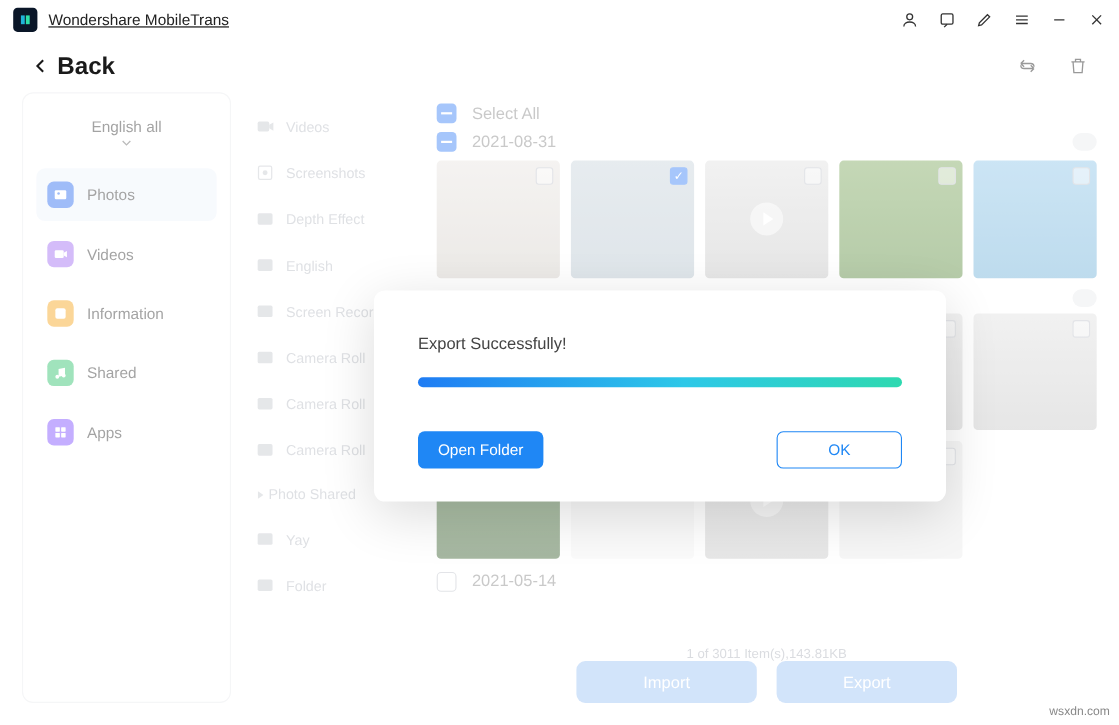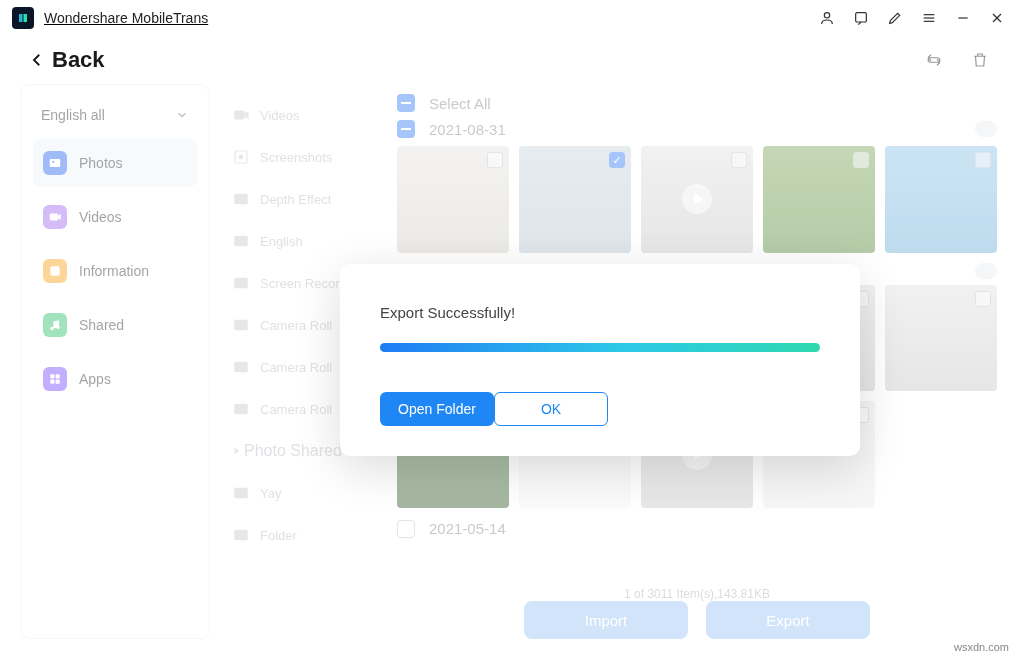--- a/index.html
+++ b/index.html
@@ -15,37 +15,37 @@
     .header { height: 48px; display: flex; align-items: center; padding: 0 28px; }
     .back-group { display: flex; align-items: center; gap: 6px; cursor: pointer; }
     .back-group svg { width: 18px; height: 18px; }
     .back-text { font-size: 22px; font-weight: 700; color: #1a1a1a; }
     .header-right { margin-left: auto; display: flex; gap: 28px; color: #888; }
     .header-right svg { width: 18px; height: 18px; cursor: pointer; }
     
     .content { display: flex; height: calc(100% - 84px); padding: 0 20px 20px 20px; gap: 0; }
     
     .sidebar-primary { width: 190px; background: #fff; border: 1px solid #e8eaed; border-radius: 10px; padding: 12px; }
-    .lang-select { display: flex; align-items: center; justify-content: space-between; padding: 10px 8px 16px; font-size: 14px; color: #333; cursor: pointer; }
+    .lang-select { display: flex; align-items: center; justify-content: space-between; padding: 10px 8px 16px; font-size: 14px; color: #333; cursor: pointer; flex-direction: column; }
     .lang-select svg { width: 14px; height: 14px; }
     .nav-item { display: flex; align-items: center; gap: 12px; padding: 12px 10px; border-radius: 8px; cursor: pointer; margin-bottom: 6px; }
     .nav-item.active { background: #eef3fb; }
     .nav-icon { width: 24px; height: 24px; border-radius: 6px; display: flex; align-items: center; justify-content: center; }
     .nav-icon svg { width: 14px; height: 14px; fill: #fff; }
     .nav-label { font-size: 14px; color: #333; }
     .ic-blue { background: #2a6af0; }
     .ic-purple { background: #a16cf2; }
     .ic-orange { background: #f6a51c; }
     .ic-green { background: #2dc26b; }
     .ic-violet { background: #7c4dff; }
     
     .sidebar-secondary { width: 175px; padding: 10px 0 10px 14px; }
     .sec-item { display: flex; align-items: center; gap: 10px; padding: 12px 8px; font-size: 13px; color: #b8bcc4; cursor: pointer; }
     .sec-item svg { width: 18px; height: 18px; fill: #c6c9cf; }
-    .sec-head { display: flex; align-items: center; gap: 2px; padding: 12px 8px; font-size: 16px; color: #b8bcc4; }
+    .sec-head { display: flex; align-items: center; gap: 2px; padding: 12px 8px; font-size: 13px; color: #b8bcc4; }
     .sec-head svg { width: 10px; height: 10px; fill: #c6c9cf; }
     
     .main { flex: 1; padding: 6px 0 0 12px; display: flex; flex-direction: column; }
     .sel-row { display: flex; align-items: center; gap: 14px; padding: 4px 0; }
     .chk-partial { width: 18px; height: 18px; background: #3b82f6; border-radius: 4px; display: flex; align-items: center; justify-content: center; }
     .chk-partial::after { content: ""; width: 10px; height: 2px; background: #fff; }
     .sel-text { font-size: 15px; color: #888; }
     .badge { margin-left: auto; width: 22px; height: 16px; background: #e8eaed; border-radius: 8px; }
     .date-row { display: flex; align-items: center; gap: 14px; padding: 4px 0 8px; }
     
@@ -74,21 +74,21 @@
     .footer-btns { display: flex; gap: 18px; }
     .fbtn { width: 164px; height: 38px; border-radius: 8px; font-size: 15px; display: flex; align-items: center; justify-content: center; cursor: pointer; }
     .fbtn.import { background: #9cc3f4; color: #fff; }
     .fbtn.export { background: #9cc3f4; color: #fff; }
     
     .overlay { position: absolute; inset: 0; background: rgba(255,255,255,0.55); top: 84px; pointer-events: none; }
     
     .modal { position: absolute; top: 264px; left: 340px; width: 520px; background: #fff; border-radius: 10px; box-shadow: 0 12px 48px rgba(0,0,0,0.14); padding: 40px 40px 30px; z-index: 10; }
     .modal-title { font-size: 15px; color: #444; margin-bottom: 22px; }
     .progress { height: 9px; border-radius: 5px; background: linear-gradient(90deg, #1f7cf4 0%, #2dc8e8 55%, #2ed9b0 100%); margin-bottom: 40px; }
-    .modal-btns { display: flex; justify-content: flex-start; }
+    .modal-btns { display: flex; justify-content: space-between; }
     .mbtn { width: 114px; height: 34px; border-radius: 6px; font-size: 14px; display: flex; align-items: center; justify-content: center; cursor: pointer; }
     .mbtn.primary { background: #1f87f5; color: #fff; }
     .mbtn.secondary { background: #fff; color: #1f87f5; border: 1px solid #1f87f5; }
     
     .watermark { position: absolute; bottom: 6px; right: 8px; font-size: 11px; color: #888; }
   </style>
 </head>
 <body>
 
 <div class="titlebar">

